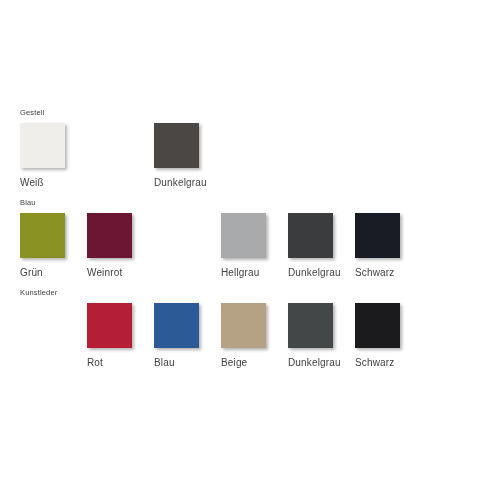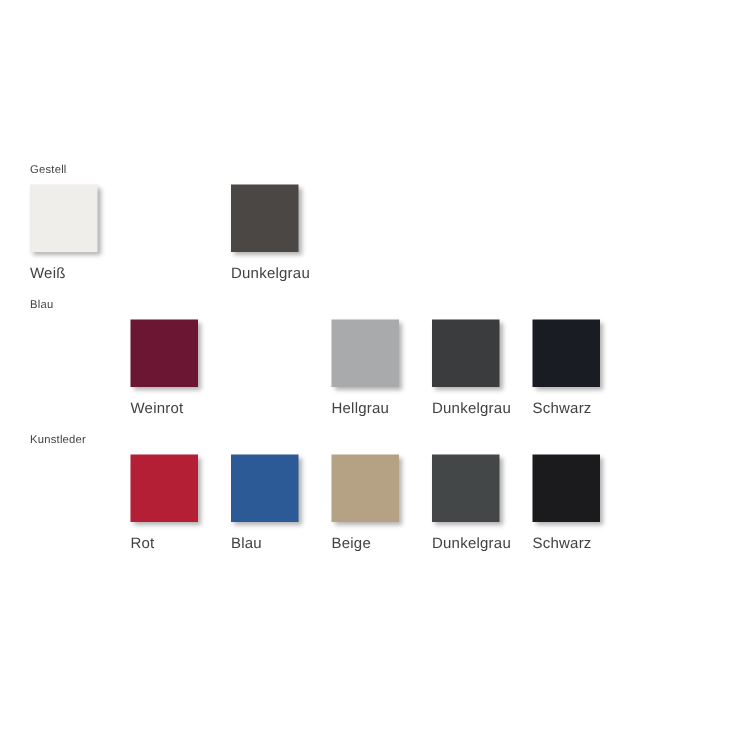--- a/index.html
+++ b/index.html
@@ -91,20 +91,24 @@
         <div class="swatch-label">Dunkelgrau</div>
       </div>
 
     </div>
   </div>
 
   <div class="section section-stoff">
     <div class="section-heading">Blau</div>
     <div class="swatch-row">
 
+      <div class="swatch-cell" style="left:20px">
+        <div class="swatch-chip" style="background-color: rgb(138, 146, 35);"></div>
+        <div class="swatch-label">Grün</div>
+      </div>
 
       <div class="swatch-cell" style="left:87px">
         <div class="swatch-chip" style="background-color: rgb(107, 22, 50);"></div>
         <div class="swatch-label">Weinrot</div>
       </div>
 
 
       <div class="swatch-cell" style="left:221px">
         <div class="swatch-chip" style="background-color: rgb(169, 170, 172);"></div>
         <div class="swatch-label">Hellgrau</div>

